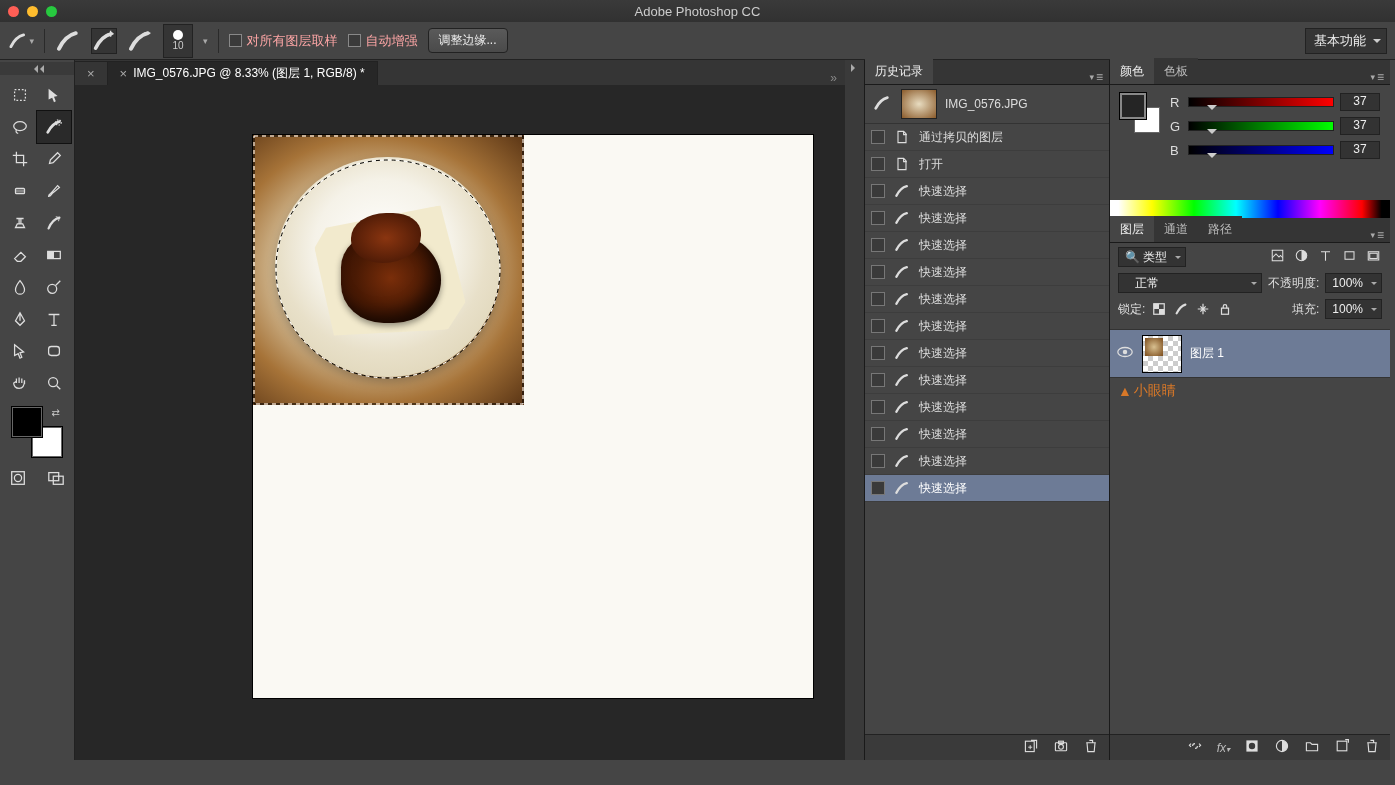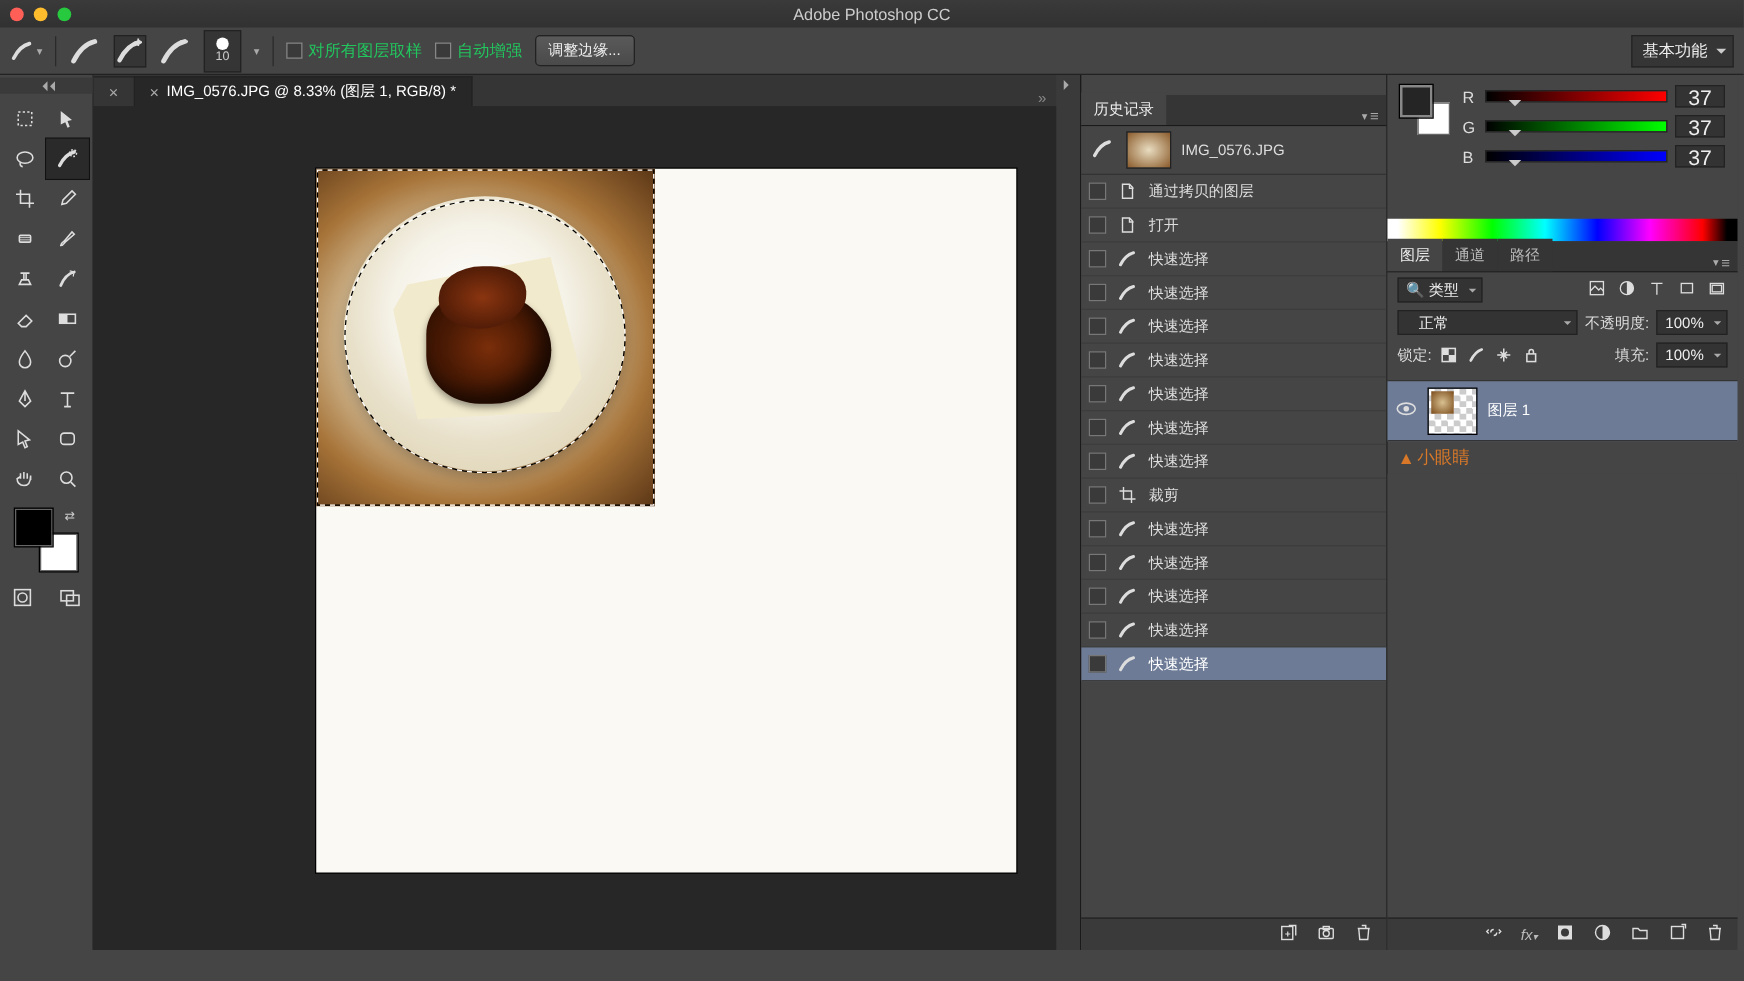--- a/index.html
+++ b/index.html
@@ -8,21 +8,21 @@
 .traffic { display: flex; gap: 8px; }
 .traffic span { width: 11px; height: 11px; border-radius: 50%; display: block; }
 .tr-red { background: #ff5f56; } .tr-yel { background: #ffbd2e; } .tr-grn { background: #27c93f; }
 .titlebar .title { position:absolute; left:50%; transform:translateX(-50%); color:#ccc; font-size:13px; }
 .optbar { height: 38px; background: #454545; border-bottom: 1px solid #222; display:flex; align-items:center; padding:0 8px; gap:10px; }
 .optbar .divider { width:1px; height:24px; background:#2a2a2a; }
 .opt-icon { width:26px; height:26px; display:flex; align-items:center; justify-content:center; position:relative; }
 .opt-icon.sel { background:#353535; border:1px solid #222; }
 .brush-preview { width:30px; height:34px; background:#353535; border:1px solid #222; display:flex; flex-direction:column; align-items:center; justify-content:center; font-size:10px; color:#ccc; }
 .brush-preview .dot { width:10px; height:10px; border-radius:50%; background:#fff; }
-.chk { display:flex; align-items:center; gap:5px; color:#22c55e; font-size:13px; }
+.chk { display:flex; align-items:center; gap:5px; color:#fca5a5; font-size:13px; }
 .chk .box { width:13px; height:13px; border:1px solid #888; background:#3a3a3a; }
 .btn { background: linear-gradient(#5a5a5a,#4a4a4a); border:1px solid #222; border-radius:4px; padding:3px 10px; color:#eee; font-size:12px; }
 .workspace-pick { margin-left:auto; display:flex; align-items:center; gap:4px; }
 .dd { background:#353535; border:1px solid #222; padding:3px 20px 3px 8px; font-size:13px; color:#eee; position:relative; }
 .dd:after { content:""; position:absolute; right:5px; top:50%; margin-top:-2px; border:4px solid transparent; border-top-color:#ccc; }
 .main { display:flex; height: 700px; }
 .toolbox { width:75px; background:#454545; border-right:1px solid #222; display:flex; flex-direction:column; align-items:center; padding-top:2px; }
 .tb-collapse { width:100%; height:13px; background:#3a3a3a; display:flex; align-items:center; justify-content:center; }
 .tb-collapse:before { content:""; border:4px solid transparent; border-right-color:#aaa; margin-right:-2px;}
 .tb-collapse:after { content:""; border:4px solid transparent; border-right-color:#aaa; }
@@ -50,21 +50,21 @@
 .meat:before { content:""; position:absolute; top:-20px; left:10px; width:70px; height:50px; background: radial-gradient(ellipse, #8a3510, #3a1203); border-radius:50% 40% 55% 45%; }
 .selection { position:absolute; left:0; top:0; width:271px; height:270px; pointer-events:none;}
 .marching { fill:none; stroke:#fff; stroke-width:1; stroke-dasharray:4 4;}
 .marching2 { fill:none; stroke:#000; stroke-width:1; stroke-dasharray:4 4; stroke-dashoffset:4;}
 .statusbar { height:25px; background:#454545; display:flex; align-items:center; padding:0 10px; gap:20px; font-size:12px; color:#ddd; border-top:1px solid #222;}
 .panels { width:550px; display:flex; }
 .pcol { display:flex; flex-direction:column; }
 .pcol1 { width:245px; border-right:1px solid #1a1a1a;} .pcol2 { width:280px; }
 .panel-collapse { width:20px; background:#3a3a3a; border-right:1px solid #1a1a1a; display:flex; align-items:flex-start; justify-content:center; padding-top:2px;}
 .panel-collapse:before { content:""; border:4px solid transparent; border-left-color:#aaa; margin-top:2px;}
-.ptabs { height:25px; background:#353535; display:flex; align-items:flex-end; border-bottom:1px solid #1a1a1a;margin-top:16px;}
+.ptabs { height:25px; background:#353535; display:flex; align-items:flex-end; border-bottom:1px solid #1a1a1a;}
 .ptab { padding:5px 10px 4px; font-size:12px; color:#bbb; background:#353535; }
 .ptab.active { background:#454545; color:#eee; }
 .pmenu { margin-left:auto; padding:0 6px; color:#aaa; display:flex; align-items:center; gap:2px;}
 .pmenu:before { content:"▾"; font-size:9px;}
 .pmenu:after { content:"≡"; }
 .pbody { background:#454545; }
 .hist-head { display:flex; align-items:center; gap:8px; padding:4px 8px; border-bottom:1px solid #333;}
 .hist-head .thumb { width:36px; height:30px; background: radial-gradient(#e8dcc0,#8a5a2a); border:1px solid #222;}
 .hist-head .brushico { width:20px; }
 .hlist { max-height:470px; overflow-y:auto;}
@@ -77,21 +77,21 @@
 .pfoot { height:26px; background:#3a3a3a; border-top:1px solid #222; display:flex; align-items:center; justify-content:flex-end; gap:14px; padding:0 10px; color:#bbb;}
 .color-panel { padding:8px 10px; height:115px;}
 .cp-swatch { position:relative; width:40px; height:40px; float:left; margin-right:10px;}
 .cp-swatch .fg { position:absolute; width:26px; height:26px; background:#252525; border:2px solid #888; outline:1px solid #000;}
 .cp-swatch .bg { position:absolute; right:0; bottom:0; width:26px; height:26px; background:#fff; border:1px solid #666;}
 .slider-row { display:flex; align-items:center; gap:6px; margin-bottom:6px;}
 .slider-row .lab { width:12px; color:#ddd; font-size:13px;}
 .slider-row .track { flex:1; height:10px; position:relative;}
 .slider-row .track .bar { height:10px; border:1px solid #222;}
 .slider-row .track .thumb { position:absolute; top:8px; left:13%; width:0; height:0; border:5px solid transparent; border-top-color:#ccc;}
-.slider-row .val { width:40px; height:18px; background:#333; border:1px solid #222; text-align:center; font-size:17px; color:#eee;}
+.slider-row .val { width:40px; height:18px; background:#333; border:1px solid #222; text-align:center; font-size:12px; color:#eee;}
 .r-track { background:linear-gradient(to right,#000,#f00);}
 .g-track { background:linear-gradient(to right,#000,#0f0);}
 .b-track { background:linear-gradient(to right,#000,#00f);}
 .spectrum { height:18px; background: linear-gradient(to right, #fff 0%, #fff 3%, #ff0 15%, #0f0 30%, #0ff 45%, #00f 60%, #f0f 75%, #f00 90%, #000 97%, #000 100%);}
 .layer-opts { background:#454545; padding:4px 8px; border-bottom:1px solid #333;}
 .lrow { display:flex; align-items:center; gap:6px; margin-bottom:6px; font-size:12px; color:#ddd;}
 .dd-sm { height:20px; background:#333; border:1px solid #222; padding:0 18px 0 6px; font-size:12px; color:#eee; position:relative; display:flex; align-items:center;}
 .dd-sm:after { content:""; position:absolute; right:4px; top:50%; margin-top:-1px; border:3px solid transparent; border-top-color:#aaa;}
 .lock-icons { display:flex; gap:6px; align-items:center;}
 .lock-icons span { width:16px; display:flex; justify-content:center; color:#ccc;}
@@ -427,29 +427,20 @@
                 <svg width="16" height="16" viewBox="0 0 20 20">
                   <path d="M3 16 Q8 6 16 4" stroke-width="3" stroke-linecap="round"></path>
                 </svg>
               </span>
               <span class="lbl">快速选择</span>
             </div>
             <div class="hrow">
               <span class="cbox"></span>
               <span class="ico">
                 <svg width="16" height="16" viewBox="0 0 20 20">
-                  <path d="M6 2v12h12M2 6h12v12"></path>
-                </svg>
-              </span>
-              <span class="lbl">裁剪</span>
-            </div>
-            <div class="hrow">
-              <span class="cbox"></span>
-              <span class="ico">
-                <svg width="16" height="16" viewBox="0 0 20 20">
                   <path d="M3 16 Q8 6 16 4" stroke-width="3" stroke-linecap="round"></path>
                 </svg>
               </span>
               <span class="lbl">快速选择</span>
             </div>
             <div class="hrow">
               <span class="cbox"></span>
               <span class="ico">
                 <svg width="16" height="16" viewBox="0 0 20 20">
                   <path d="M3 16 Q8 6 16 4" stroke-width="3" stroke-linecap="round"></path>
@@ -498,20 +489,25 @@
                 <rect x="7" y="4" width="6" height="3"></rect>
               </svg></span>
           <span><svg width="16" height="16" viewBox="0 0 20 20">
                 <path d="M5 6h10l-1 11H6zM4 6h12M8 3h4v3"></path>
               </svg></span>
         </div>
       </div>
     </div>
 
     <div class="pcol pcol2">
+      <div class="ptabs">
+        <div class="ptab active">颜色</div>
+        <div class="ptab">色板</div>
+        <div class="pmenu"></div>
+      </div>
       <div class="pbody color-panel">
         <div class="cp-swatch">
           <div class="bg"></div>
           <div class="fg"></div>
         </div>
         <div style="overflow:hidden;">
           <div class="slider-row">
               <span class="lab">R</span>
               <div class="track">
                 <div class="bar r-track"></div>

